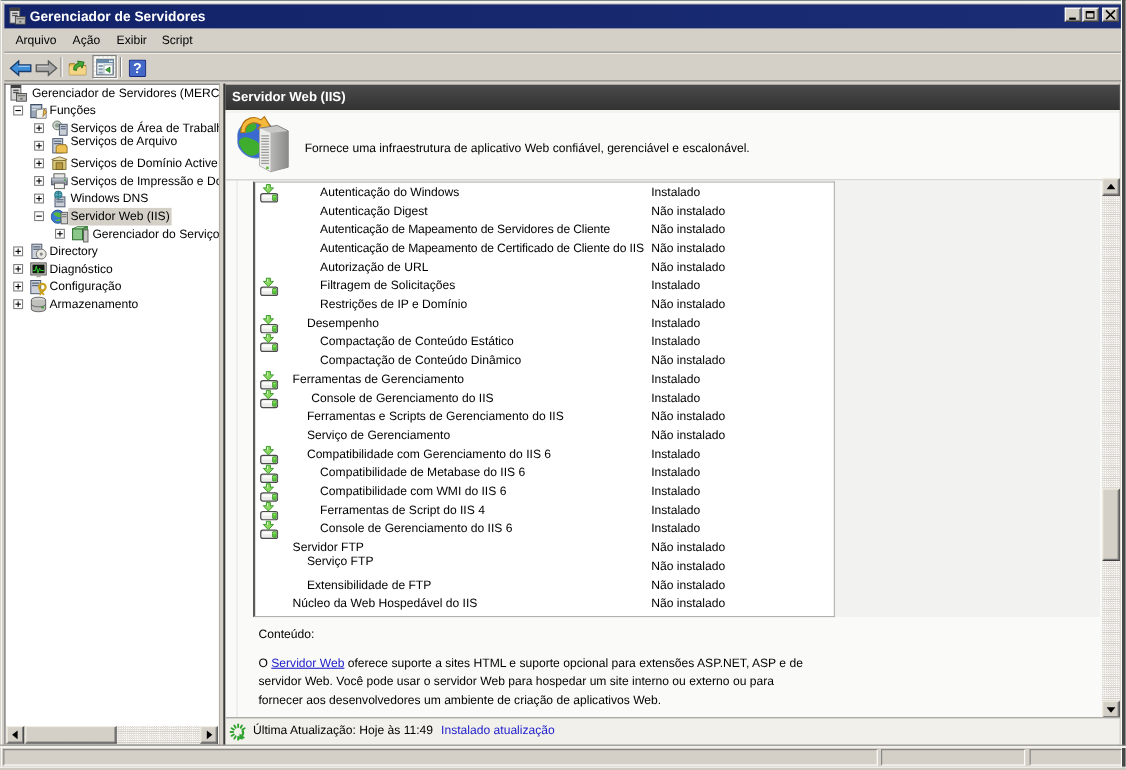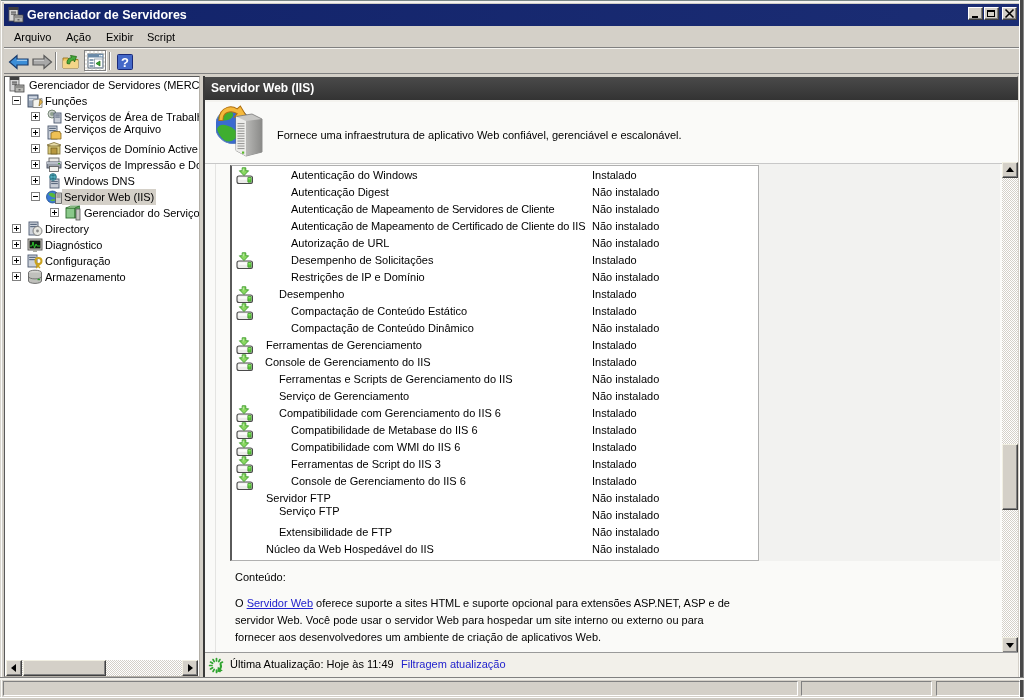--- a/index.html
+++ b/index.html
@@ -321,21 +321,21 @@
 <div class="lr" style="left:291px;top:234.5px">Autorização de URL</div>
 <div class="lr" style="left:592px;top:234.5px">Não instalado</div>
 <div class="ic" style="left:236px;top:252.0px"><svg width="17" height="18" viewBox="0 0 17 18">
 <rect x="1" y="9" width="15.5" height="7.5" rx="2" fill="#ececea" stroke="#4a4a4a" stroke-width="1.1"></rect>
 <rect x="2.2" y="10.5" width="12" height="2.2" rx="1" fill="#fbfbfa"></rect>
 <rect x="11.8" y="10.3" width="3.4" height="5" rx="0.5" fill="#58c838" stroke="#2a7a18" stroke-width="0.6"></rect>
 <rect x="12.4" y="11" width="2.2" height="1.4" fill="#8ae860"></rect>
 <path d="M6.2 0.8 L9.8 0.8 L9.8 3.8 L12.6 3.8 L8 8.6 L3.4 3.8 L6.2 3.8 Z" fill="#8ad860" stroke="#3a9a28" stroke-width="0.9"></path>
 <path d="M7.2 1.6 L7.2 4.4" stroke="#d8f8c8" stroke-width="0.8"></path>
 </svg></div>
-<div class="lr" style="left:291px;top:251.5px">Desempenho de Solicitações</div>
+<div class="lr" style="left:291px;top:251.5px">Filtragem de Solicitações</div>
 <div class="lr" style="left:592px;top:251.5px">Instalado</div>
 <div class="lr" style="left:291px;top:268.5px">Restrições de IP e Domínio</div>
 <div class="lr" style="left:592px;top:268.5px">Não instalado</div>
 <div class="ic" style="left:236px;top:286.0px"><svg width="17" height="18" viewBox="0 0 17 18">
 <rect x="1" y="9" width="15.5" height="7.5" rx="2" fill="#ececea" stroke="#4a4a4a" stroke-width="1.1"></rect>
 <rect x="2.2" y="10.5" width="12" height="2.2" rx="1" fill="#fbfbfa"></rect>
 <rect x="11.8" y="10.3" width="3.4" height="5" rx="0.5" fill="#58c838" stroke="#2a7a18" stroke-width="0.6"></rect>
 <rect x="12.4" y="11" width="2.2" height="1.4" fill="#8ae860"></rect>
 <path d="M6.2 0.8 L9.8 0.8 L9.8 3.8 L12.6 3.8 L8 8.6 L3.4 3.8 L6.2 3.8 Z" fill="#8ad860" stroke="#3a9a28" stroke-width="0.9"></path>
 <path d="M7.2 1.6 L7.2 4.4" stroke="#d8f8c8" stroke-width="0.8"></path>
@@ -365,21 +365,21 @@
 <div class="lr" style="left:266px;top:336.5px">Ferramentas de Gerenciamento</div>
 <div class="lr" style="left:592px;top:336.5px">Instalado</div>
 <div class="ic" style="left:236px;top:354.0px"><svg width="17" height="18" viewBox="0 0 17 18">
 <rect x="1" y="9" width="15.5" height="7.5" rx="2" fill="#ececea" stroke="#4a4a4a" stroke-width="1.1"></rect>
 <rect x="2.2" y="10.5" width="12" height="2.2" rx="1" fill="#fbfbfa"></rect>
 <rect x="11.8" y="10.3" width="3.4" height="5" rx="0.5" fill="#58c838" stroke="#2a7a18" stroke-width="0.6"></rect>
 <rect x="12.4" y="11" width="2.2" height="1.4" fill="#8ae860"></rect>
 <path d="M6.2 0.8 L9.8 0.8 L9.8 3.8 L12.6 3.8 L8 8.6 L3.4 3.8 L6.2 3.8 Z" fill="#8ad860" stroke="#3a9a28" stroke-width="0.9"></path>
 <path d="M7.2 1.6 L7.2 4.4" stroke="#d8f8c8" stroke-width="0.8"></path>
 </svg></div>
-<div class="lr" style="left:265px;top:353.5px">Console de Gerenciamento do IIS</div>
+<div class="lr" style="left:283px;top:353.5px">Console de Gerenciamento do IIS</div>
 <div class="lr" style="left:592px;top:353.5px">Instalado</div>
 <div class="lr" style="left:279px;top:370.5px">Ferramentas e Scripts de Gerenciamento do IIS</div>
 <div class="lr" style="left:592px;top:370.5px">Não instalado</div>
 <div class="lr" style="left:279px;top:387.5px">Serviço de Gerenciamento</div>
 <div class="lr" style="left:592px;top:387.5px">Não instalado</div>
 <div class="ic" style="left:236px;top:405.0px"><svg width="17" height="18" viewBox="0 0 17 18">
 <rect x="1" y="9" width="15.5" height="7.5" rx="2" fill="#ececea" stroke="#4a4a4a" stroke-width="1.1"></rect>
 <rect x="2.2" y="10.5" width="12" height="2.2" rx="1" fill="#fbfbfa"></rect>
 <rect x="11.8" y="10.3" width="3.4" height="5" rx="0.5" fill="#58c838" stroke="#2a7a18" stroke-width="0.6"></rect>
 <rect x="12.4" y="11" width="2.2" height="1.4" fill="#8ae860"></rect>
@@ -409,21 +409,21 @@
 <div class="lr" style="left:291px;top:438.5px">Compatibilidade com WMI do IIS 6</div>
 <div class="lr" style="left:592px;top:438.5px">Instalado</div>
 <div class="ic" style="left:236px;top:456.0px"><svg width="17" height="18" viewBox="0 0 17 18">
 <rect x="1" y="9" width="15.5" height="7.5" rx="2" fill="#ececea" stroke="#4a4a4a" stroke-width="1.1"></rect>
 <rect x="2.2" y="10.5" width="12" height="2.2" rx="1" fill="#fbfbfa"></rect>
 <rect x="11.8" y="10.3" width="3.4" height="5" rx="0.5" fill="#58c838" stroke="#2a7a18" stroke-width="0.6"></rect>
 <rect x="12.4" y="11" width="2.2" height="1.4" fill="#8ae860"></rect>
 <path d="M6.2 0.8 L9.8 0.8 L9.8 3.8 L12.6 3.8 L8 8.6 L3.4 3.8 L6.2 3.8 Z" fill="#8ad860" stroke="#3a9a28" stroke-width="0.9"></path>
 <path d="M7.2 1.6 L7.2 4.4" stroke="#d8f8c8" stroke-width="0.8"></path>
 </svg></div>
-<div class="lr" style="left:291px;top:455.5px">Ferramentas de Script do IIS 3</div>
+<div class="lr" style="left:291px;top:455.5px">Ferramentas de Script do IIS 4</div>
 <div class="lr" style="left:592px;top:455.5px">Instalado</div>
 <div class="ic" style="left:236px;top:473.0px"><svg width="17" height="18" viewBox="0 0 17 18">
 <rect x="1" y="9" width="15.5" height="7.5" rx="2" fill="#ececea" stroke="#4a4a4a" stroke-width="1.1"></rect>
 <rect x="2.2" y="10.5" width="12" height="2.2" rx="1" fill="#fbfbfa"></rect>
 <rect x="11.8" y="10.3" width="3.4" height="5" rx="0.5" fill="#58c838" stroke="#2a7a18" stroke-width="0.6"></rect>
 <rect x="12.4" y="11" width="2.2" height="1.4" fill="#8ae860"></rect>
 <path d="M6.2 0.8 L9.8 0.8 L9.8 3.8 L12.6 3.8 L8 8.6 L3.4 3.8 L6.2 3.8 Z" fill="#8ad860" stroke="#3a9a28" stroke-width="0.9"></path>
 <path d="M7.2 1.6 L7.2 4.4" stroke="#d8f8c8" stroke-width="0.8"></path>
 </svg></div>
 <div class="lr" style="left:291px;top:472.5px">Console de Gerenciamento do IIS 6</div>
@@ -458,19 +458,19 @@
 <line x1="8.5" y1="1.6" x2="8.5" y2="4.0" transform="rotate(-120 8.5 8.5)"></line>
 <line x1="8.5" y1="1.6" x2="8.5" y2="4.0" transform="rotate(-150 8.5 8.5)"></line>
 <line x1="8.5" y1="1.6" x2="8.5" y2="4.0" transform="rotate(-180 8.5 8.5)"></line>
 <line x1="8.5" y1="1.6" x2="8.5" y2="4.0" transform="rotate(-210 8.5 8.5)"></line>
 <line x1="8.5" y1="1.6" x2="8.5" y2="4.0" transform="rotate(30 8.5 8.5)"></line>
 <line x1="8.5" y1="1.6" x2="8.5" y2="4.0" transform="rotate(60 8.5 8.5)"></line>
 </g>
 <path d="M13.2 6.5 Q15 9.5 13 12.2 L14.8 13.8 L9.2 15.2 L9.8 9.8 L11.4 11.1 Q12.6 9 11.4 7.3 Z" fill="#2fa32f"></path>
 </svg></div>
 <div class="abs" style="left:230px;top:652px;height:25px;line-height:25px">Última Atualização: Hoje às 11:49</div>
-<div class="abs" style="left:401px;top:652px;height:25px;line-height:25px;color:#2222cc">Filtragem atualização</div>
+<div class="abs" style="left:401px;top:652px;height:25px;line-height:25px;color:#2222cc">Instalado atualização</div>
 
 <div class="abs" style="left:0;top:677px;width:1024px;height:1px;background:#808080"></div>
 <div class="abs" style="left:0;top:678px;width:1024px;height:2px;background:#f2f1ec"></div>
 <div class="abs" style="left:3px;top:681px;width:795px;height:15px;border:1px solid;border-color:#808080 #fff #fff #808080;background:#d4d0c8"></div>
 <div class="abs" style="left:801px;top:681px;width:131px;height:15px;border:1px solid;border-color:#808080 #fff #fff #808080;background:#d4d0c8"></div>
 <div class="abs" style="left:936px;top:681px;width:84px;height:15px;border:1px solid;border-color:#808080 #fff #fff #808080;background:#d4d0c8"></div>
 
 </body></html>

